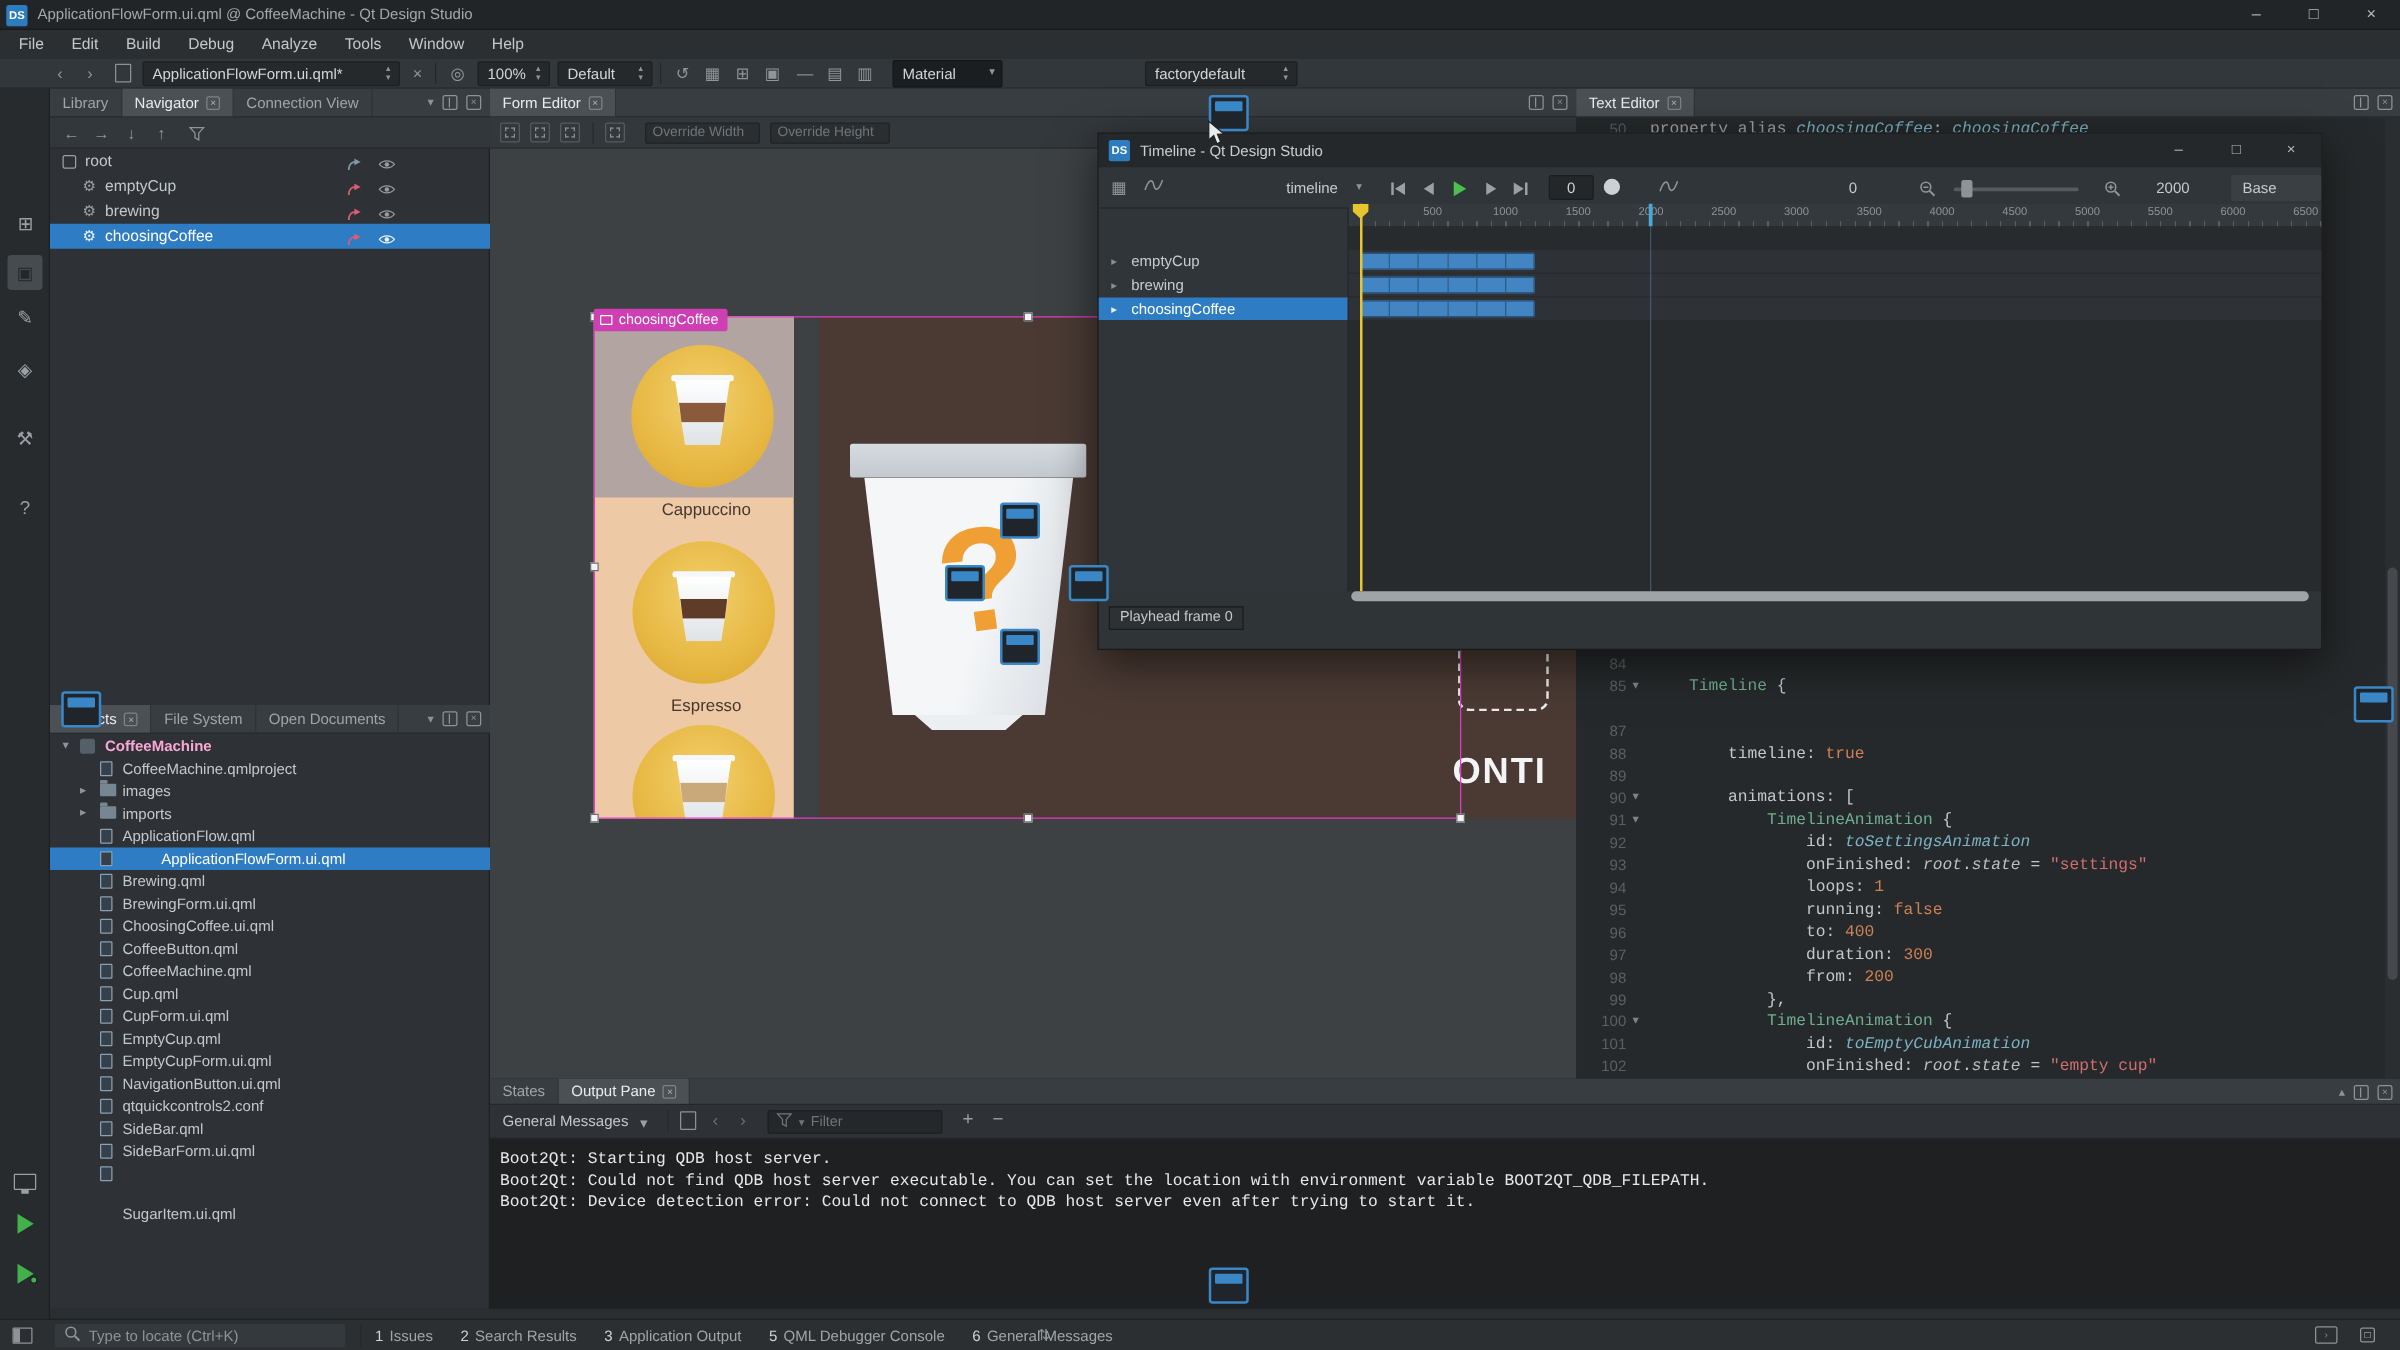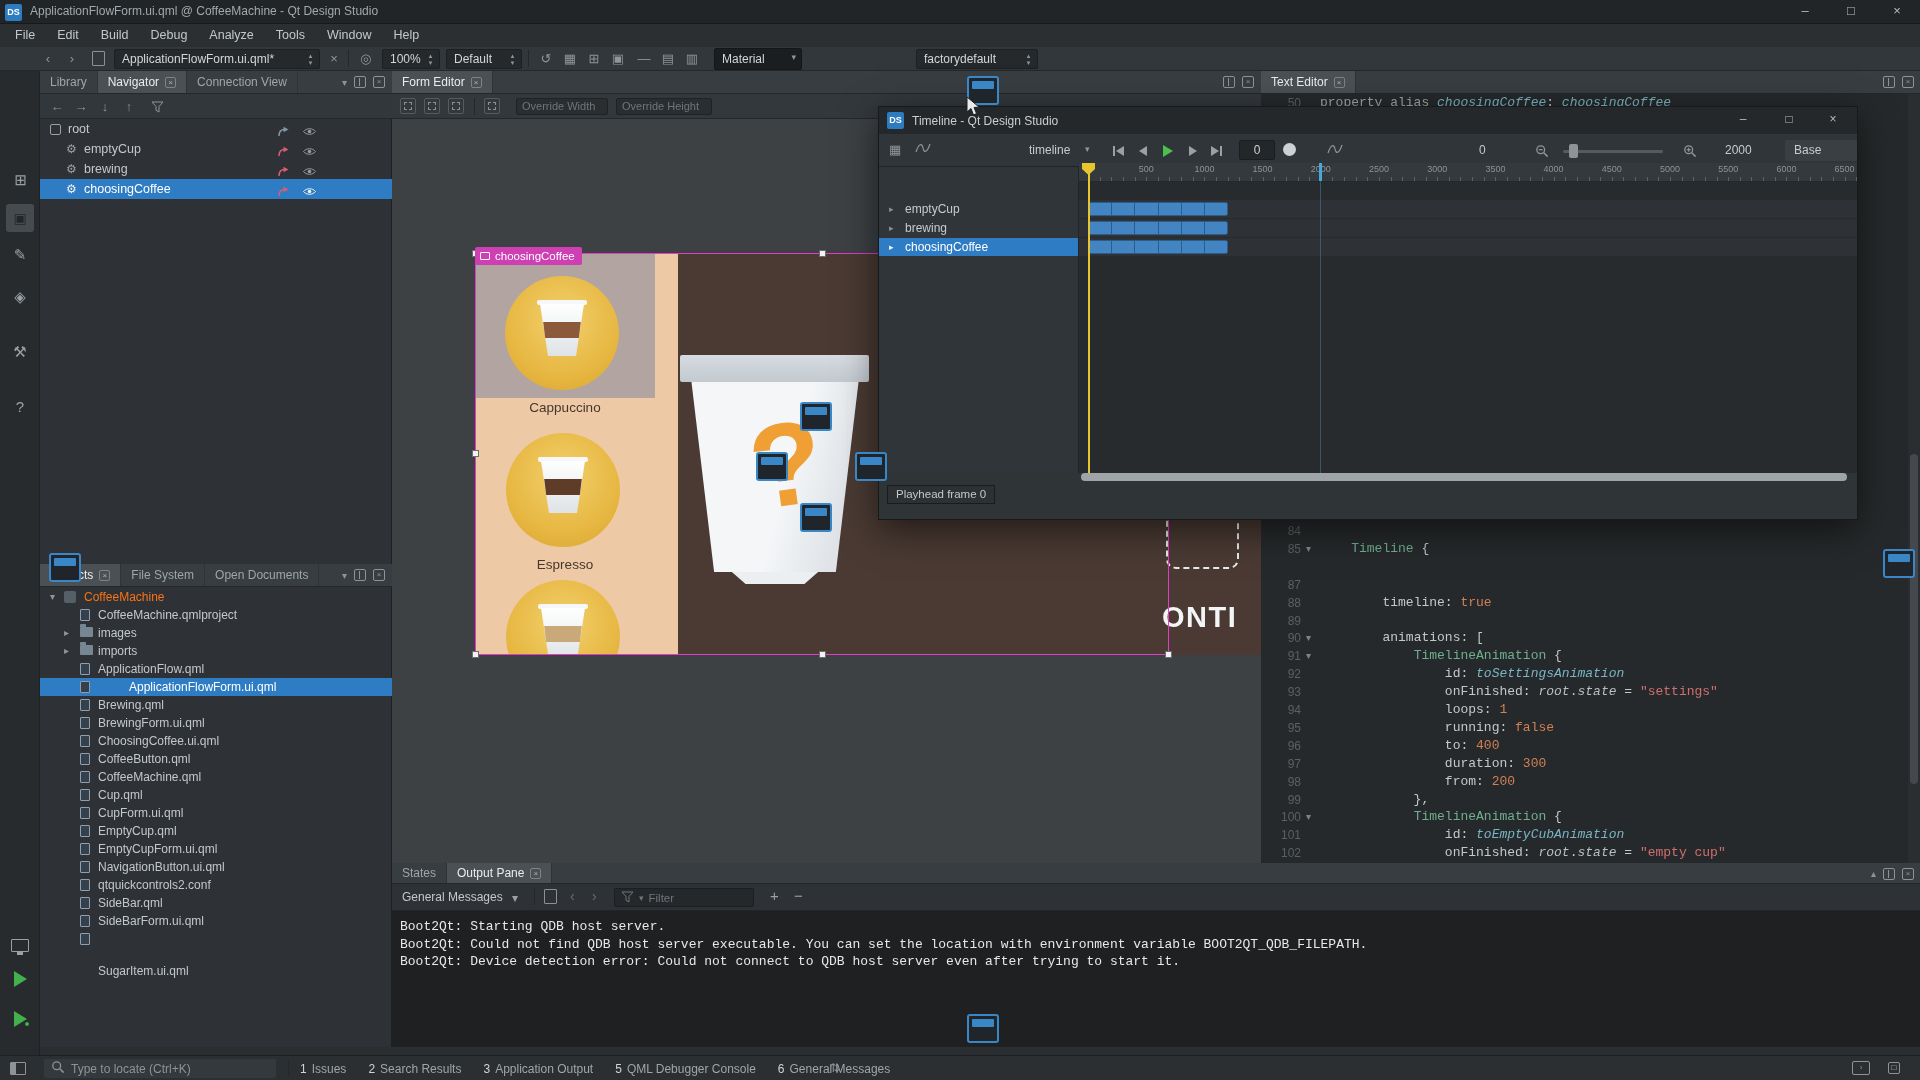--- a/index.html
+++ b/index.html
@@ -67,39 +67,39 @@
   .nav-row.sel .nav-eye{color:#eef2f4;}
 
   
   #projpanel{left:40px;top:564px;width:352px;height:483px;background:#2e3236;border-right:1px solid #1e2124;}
   #proj-tabs{position:absolute;left:0;top:0;width:352px;height:23px;}
   #proj-tree{left:0;top:24px;width:352px;height:440px;}
   .proj-row{position:absolute;left:0;right:0;height:18px;font-size:12px;line-height:18px;color:#c3c8cb;}
   .proj-row.sel{background:#2d7cc4;color:#fff;}
   .proj-ex{position:absolute;top:0;font-size:10px;color:#8f9599;}
   .proj-label{position:absolute;top:0;}
-  .root-row .proj-label{font-weight:normal;color:#f97316;}
+  .root-row .proj-label{font-weight:bold;color:#f9a8d4;}
   .proj-ic{position:absolute;top:3px;}
   .ic-folder{width:13px;height:10px;background:#76heat;}
   .ic-folder{width:13px;height:10px;background:#768692;border-radius:1px;}
   .ic-folder::before{content:"";position:absolute;top:-3px;left:0;width:6px;height:3px;background:#768692;border-radius:1px 1px 0 0;}
   .ic-file{width:10px;height:12px;border:1px solid #8ba0b2;background:#35404a;border-radius:1px;}
   .ic-proj{width:12px;height:12px;background:#555f68;border-radius:2px;}
 
   
   #center{left:392px;top:71px;width:869px;height:792px;background:#3d4144;border-right:1px solid #1e2124;}
   #center-tabs{position:absolute;left:0;top:0;width:869px;height:23px;}
   #fe-toolbar{left:0;top:23px;width:869px;height:25px;background:#33383c;border-bottom:1px solid #24282b;}
   .feic{top:4px;width:16px;height:16px;border:1px solid #565b5f;border-radius:2px;}
   .feic::after{content:"";position:absolute;left:3px;top:3px;right:3px;bottom:3px;border:1px dashed #8a9093;}
   .fe-input{top:4px;height:17px;background:#2a2e31;border:1px solid #1f2326;border-radius:2px;
     font-size:11px;color:#6f7579;line-height:15px;padding:0 5px;white-space:nowrap;overflow:hidden;}
   #canvas{left:0;top:48px;width:869px;height:744px;background:#3d4144;overflow:hidden;}
   #app-brown{left:263px;top:134px;width:606px;height:402px;background:#4a3a33;}
-  #app-left{left:83px;top:134px;width:203px;height:402px;overflow:hidden;background:#eec9a5;}
+  #app-left{left:83px;top:134px;width:160px;height:402px;overflow:hidden;background:#eec9a5;}
   .cell-gray{left:0;top:0;width:180px;height:145px;background:#b2a4a1;}
   .coffee-circle{width:114px;height:114px;border-radius:50%;
     background:radial-gradient(circle at 50% 38%,#f2d06d 0%,#e7b843 60%,#d9a52f 100%);}
   .mini-cup{position:absolute;left:32px;top:24px;width:50px;height:60px;}
   .mini-cup .body{position:absolute;left:0;top:4px;width:50px;height:52px;background:linear-gradient(#ffffff,#dfе3e6);
     background:linear-gradient(#ffffff,#dfe3e6);clip-path:polygon(6% 0,94% 0,78% 100%,22% 100%);}
   .mini-cup .band{position:absolute;left:5px;top:22px;width:40px;height:16px;clip-path:polygon(3% 0,97% 0,92% 100%,8% 100%);}
   .mini-cup .rim{position:absolute;left:0;top:0;width:50px;height:5px;background:#f6f7f8;border-radius:2px;}
   .coffee-label{position:absolute;width:160px;text-align:center;font-size:13.5px;color:#45372e;}
   #bigcup-lid{left:288px;top:236px;width:189px;height:27px;background:linear-gradient(#d6dce1,#c2c9cf);border-radius:2px;}

